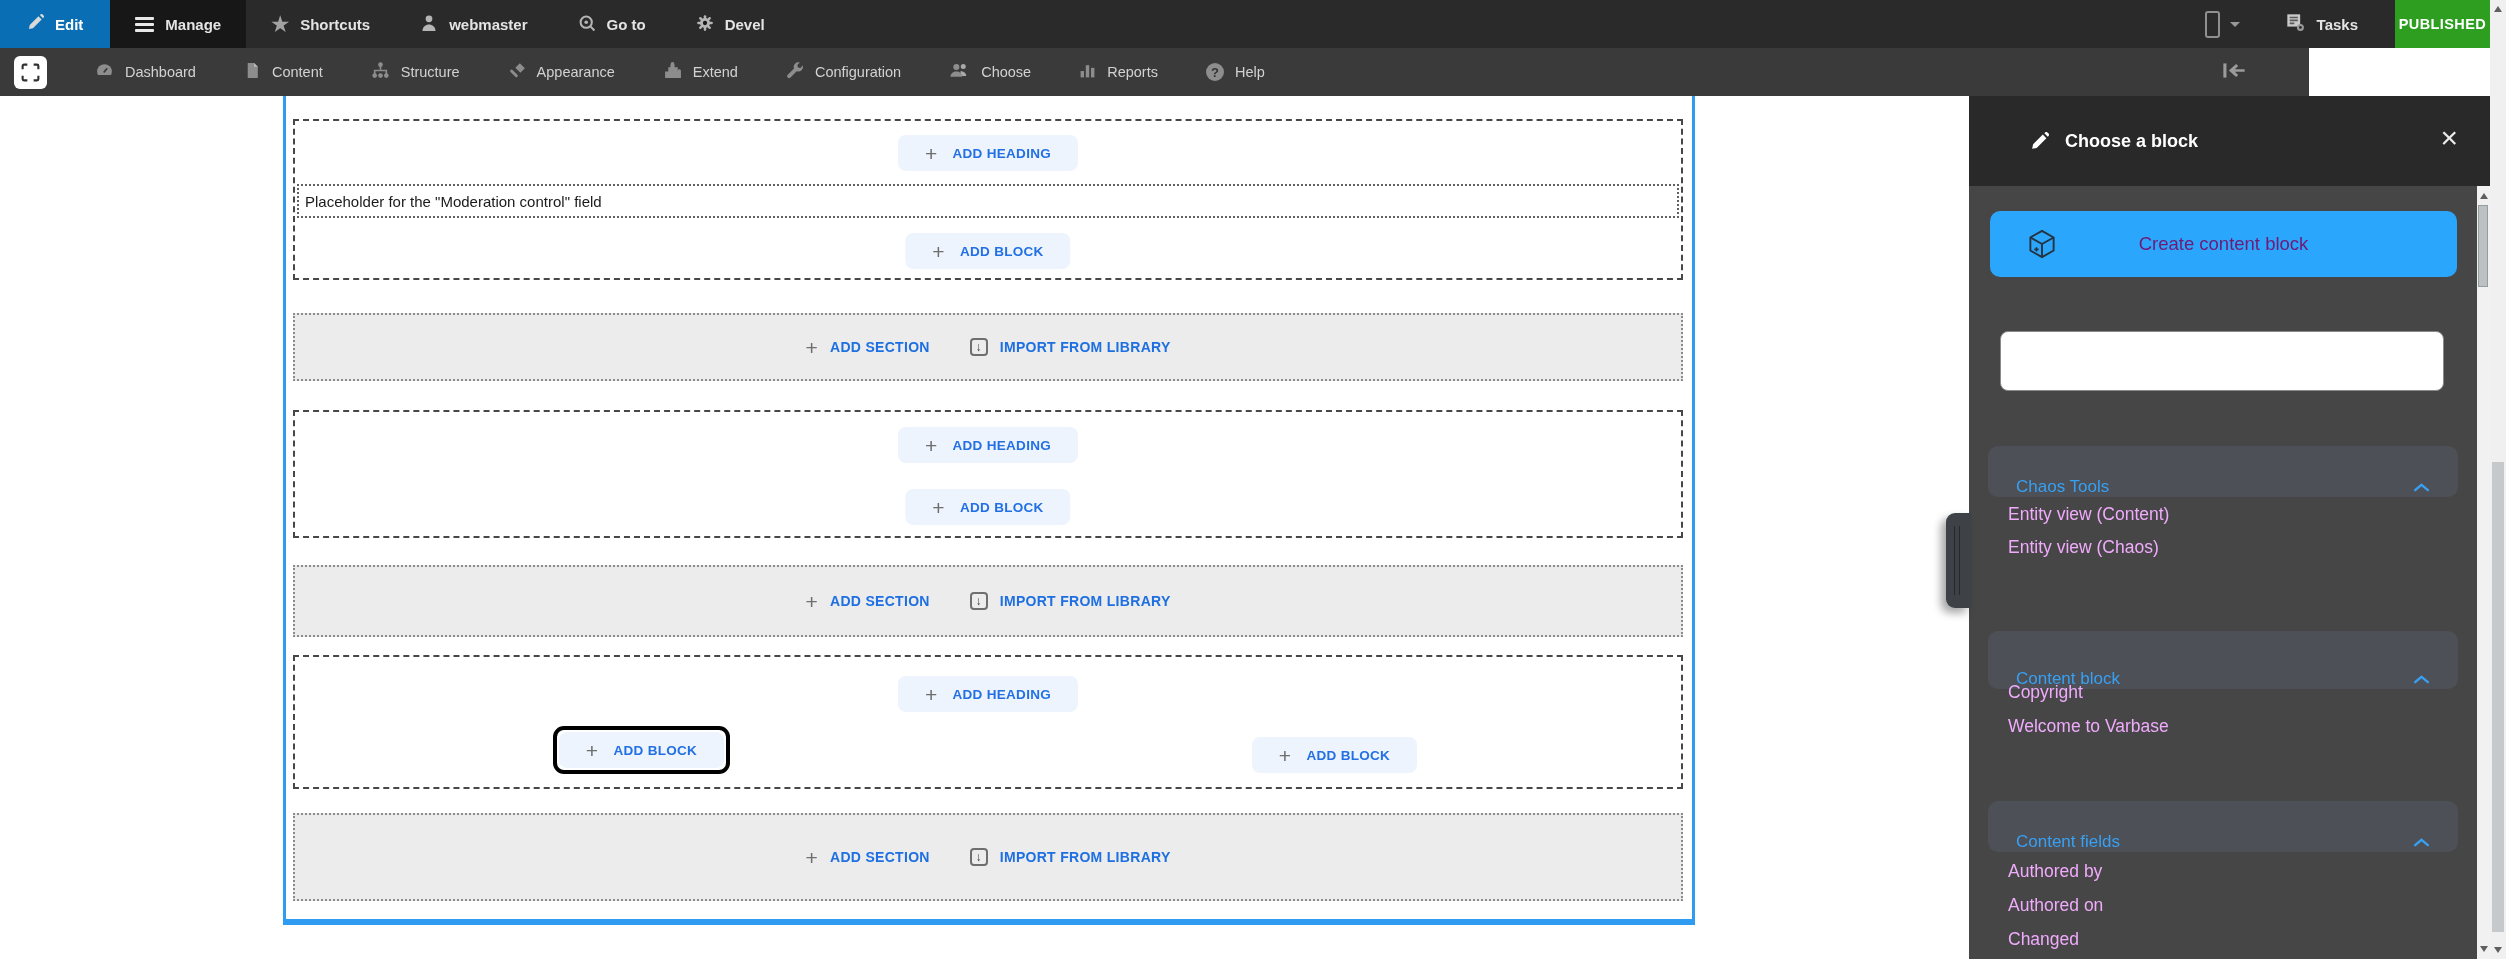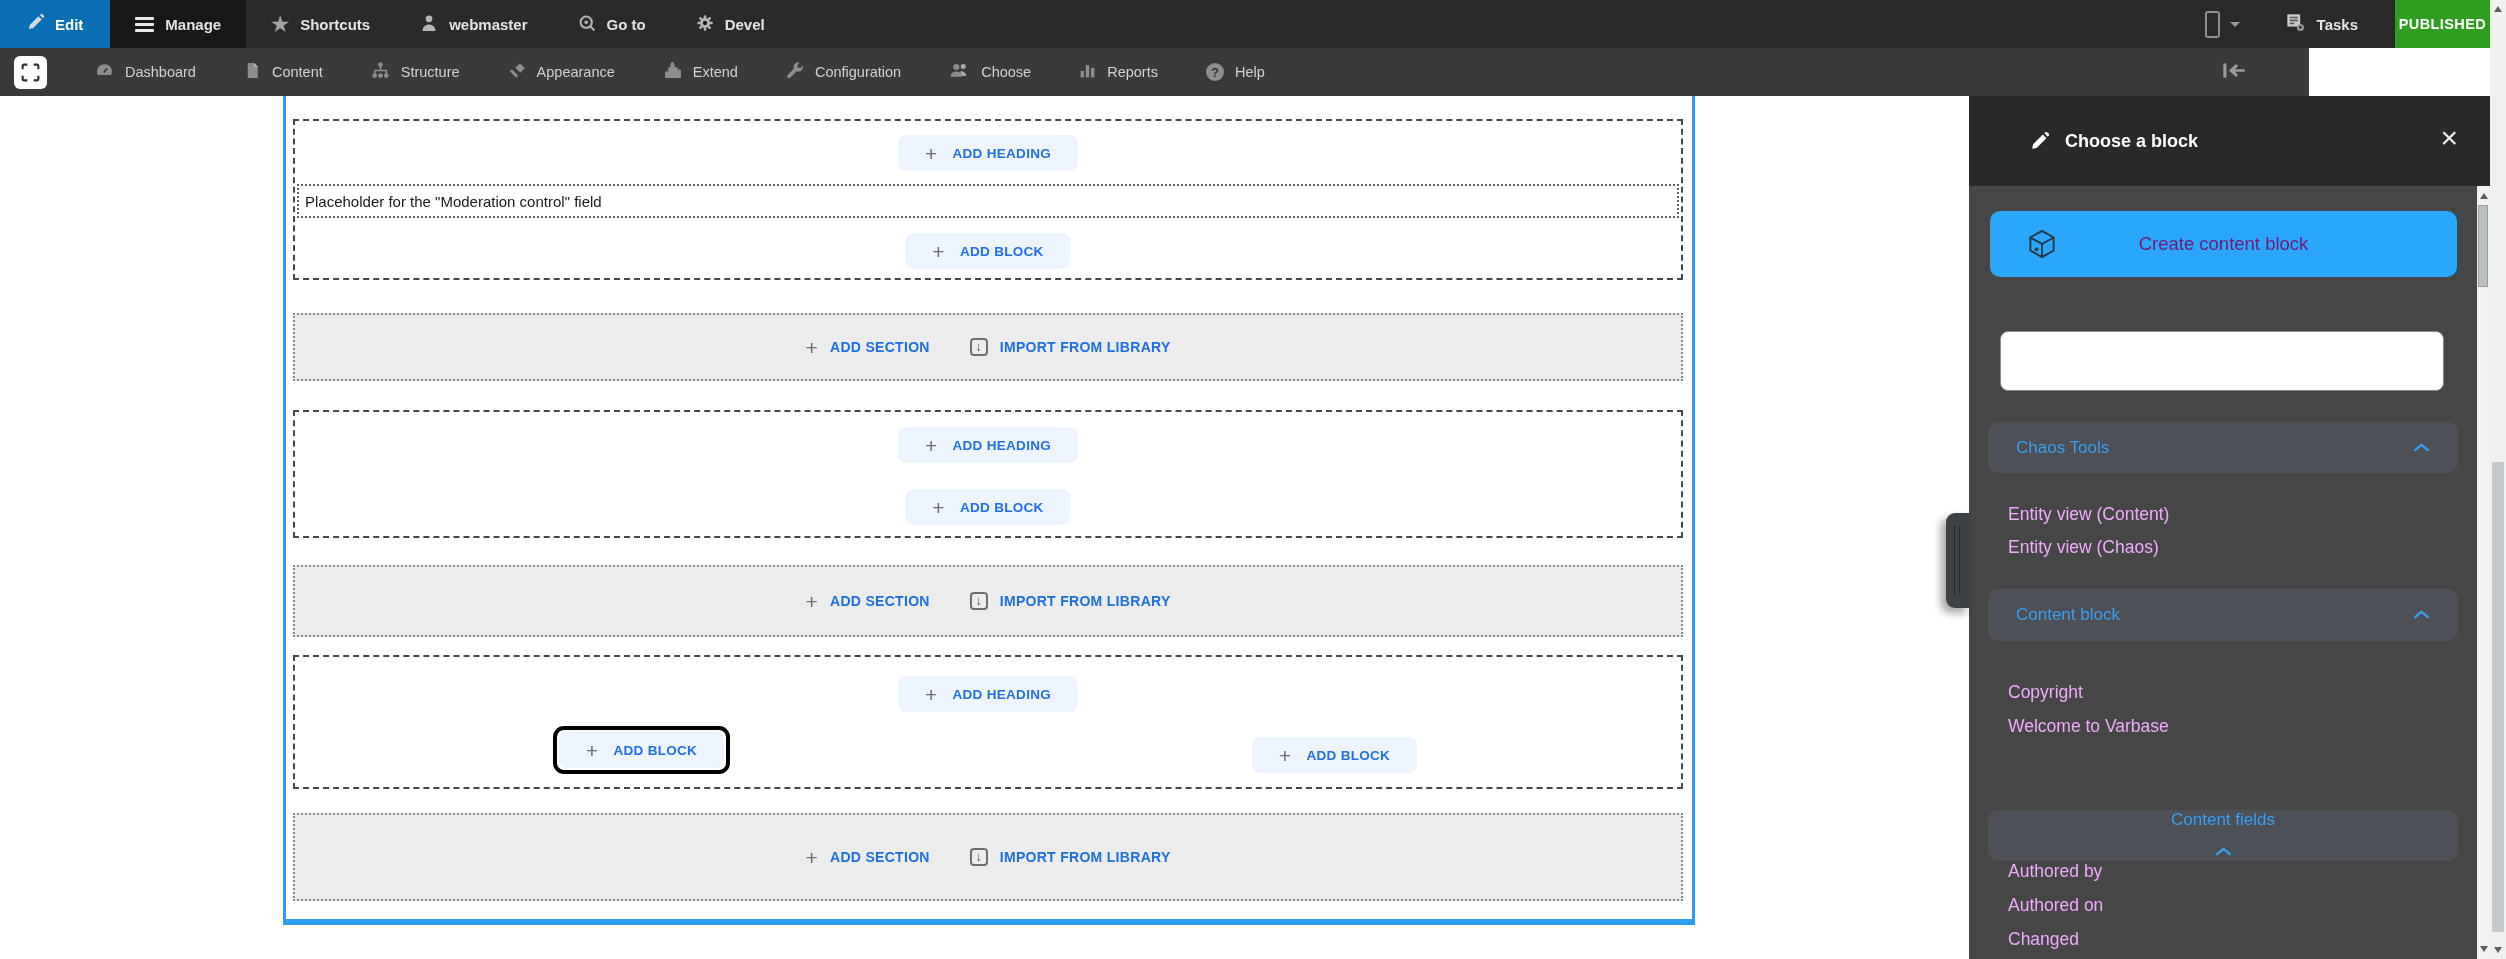--- a/index.html
+++ b/index.html
@@ -49,21 +49,21 @@
 
   
   .panel { position: absolute; left: 1969px; top: 96px; width: 521px; height: 863px; background: #464646; z-index: 5; }
   .panel-head { position: absolute; top: 0; left: 0; width: 100%; height: 90px; background: #292929; display: flex; align-items: center; padding-left: 40px; }
   .panel-pencil { margin-left: 21px; display: flex; }
   .panel-title { color: #fff; font-size: 18px; font-weight: 700; margin-left: 16px; }
   .panel-close { position: absolute; right: 26px; top: 26px; background: none; border: none; color: #ececec; font-size: 30px; line-height: 1; font-weight: 400; }
   .create-btn { position: absolute; left: 21px; top: 115px; width: 467px; height: 66px; background: #2ba6fd; border: none; border-radius: 10px; display: flex; align-items: center; justify-content: center; color: #701a75; font-size: 18.5px; }
   .create-cube { position: absolute; left: 36px; top: 17px; }
   .search { position: absolute; left: 31px; top: 235px; width: 444px; height: 60px; border-radius: 8px; border: 1px solid #8a8a8a; background: #fff; font-size: 17px; padding: 0 14px; font-family: inherit; }
-  .cat { position: absolute; left: 19px; width: 470px; height: 51px; background: #4d5057; border-radius: 10px; display: flex; align-items: center; justify-content: space-between; padding: 0 28px; }
+  .cat { position: absolute; left: 19px; width: 470px; height: 51px; background: #4d5057; border-radius: 10px; display: flex; align-items: flex-end; justify-content: space-between; padding: 0 28px; margin-top: 24px; }
   .cat-label { color: #38a0f2; font-size: 17px; }
   .plink { position: absolute; left: 39px; color: #f0abfc; font-size: 17.5px; text-decoration: none; cursor: pointer; }
   .handle { position: absolute; left: -23px; top: 417px; width: 25px; height: 95px; background: #3e4146; border-radius: 9px 0 0 9px; box-shadow: -5px 5px 9px rgba(0,0,0,.35); }
   .handle::before, .handle::after { content: ""; position: absolute; top: 13px; bottom: 13px; width: 1px; background: #26282c; }
   .handle::before { left: 8px; } .handle::after { left: 13px; }
 
   
   .sb-page { position: absolute; left: 2490px; top: 0; width: 16px; height: 959px; background: #f0f0f0; z-index: 7; }
   .sb-page .thumb { position: absolute; left: 2px; width: 12px; top: 462px; height: 470px; background: #c6c9cb; }
   .sb-panel { position: absolute; left: 2477px; top: 186px; width: 13px; height: 773px; background: #f1f1f1; z-index: 7; }
@@ -340,30 +340,30 @@
 
   <div class="cat" style="top:326px;">
     <span class="cat-label">Chaos Tools</span>
     <span><svg width="17" height="11" viewBox="0 0 16 10" fill="none" stroke="#38a0f2" stroke-width="2.2" stroke-linecap="round">
           <path d="M2 7.5L8 2.5l6 5"></path>
         </svg></span>
   </div>
   <a class="plink" style="top:408px;">Entity view (Content)</a>
   <a class="plink" style="top:441px;">Entity view (Chaos)</a>
 
-  <div class="cat" style="top:493px;height:52px;">
+  <div class="cat" style="top:511px;height:58px;">
     <span class="cat-label">Content block</span>
     <span><svg width="17" height="11" viewBox="0 0 16 10" fill="none" stroke="#38a0f2" stroke-width="2.2" stroke-linecap="round">
           <path d="M2 7.5L8 2.5l6 5"></path>
         </svg></span>
   </div>
   <a class="plink" style="top:586px;">Copyright</a>
   <a class="plink" style="top:620px;">Welcome to Varbase</a>
 
-  <div class="cat" style="top:714px;flex-direction:column;">
+  <div class="cat" style="top:681px;">
     <span class="cat-label">Content fields</span>
     <span><svg width="17" height="11" viewBox="0 0 16 10" fill="none" stroke="#38a0f2" stroke-width="2.2" stroke-linecap="round">
           <path d="M2 7.5L8 2.5l6 5"></path>
         </svg></span>
   </div>
   <a class="plink" style="top:765px;">Authored by</a>
   <a class="plink" style="top:799px;">Authored on</a>
   <a class="plink" style="top:833px;">Changed</a>
 </div>
 

